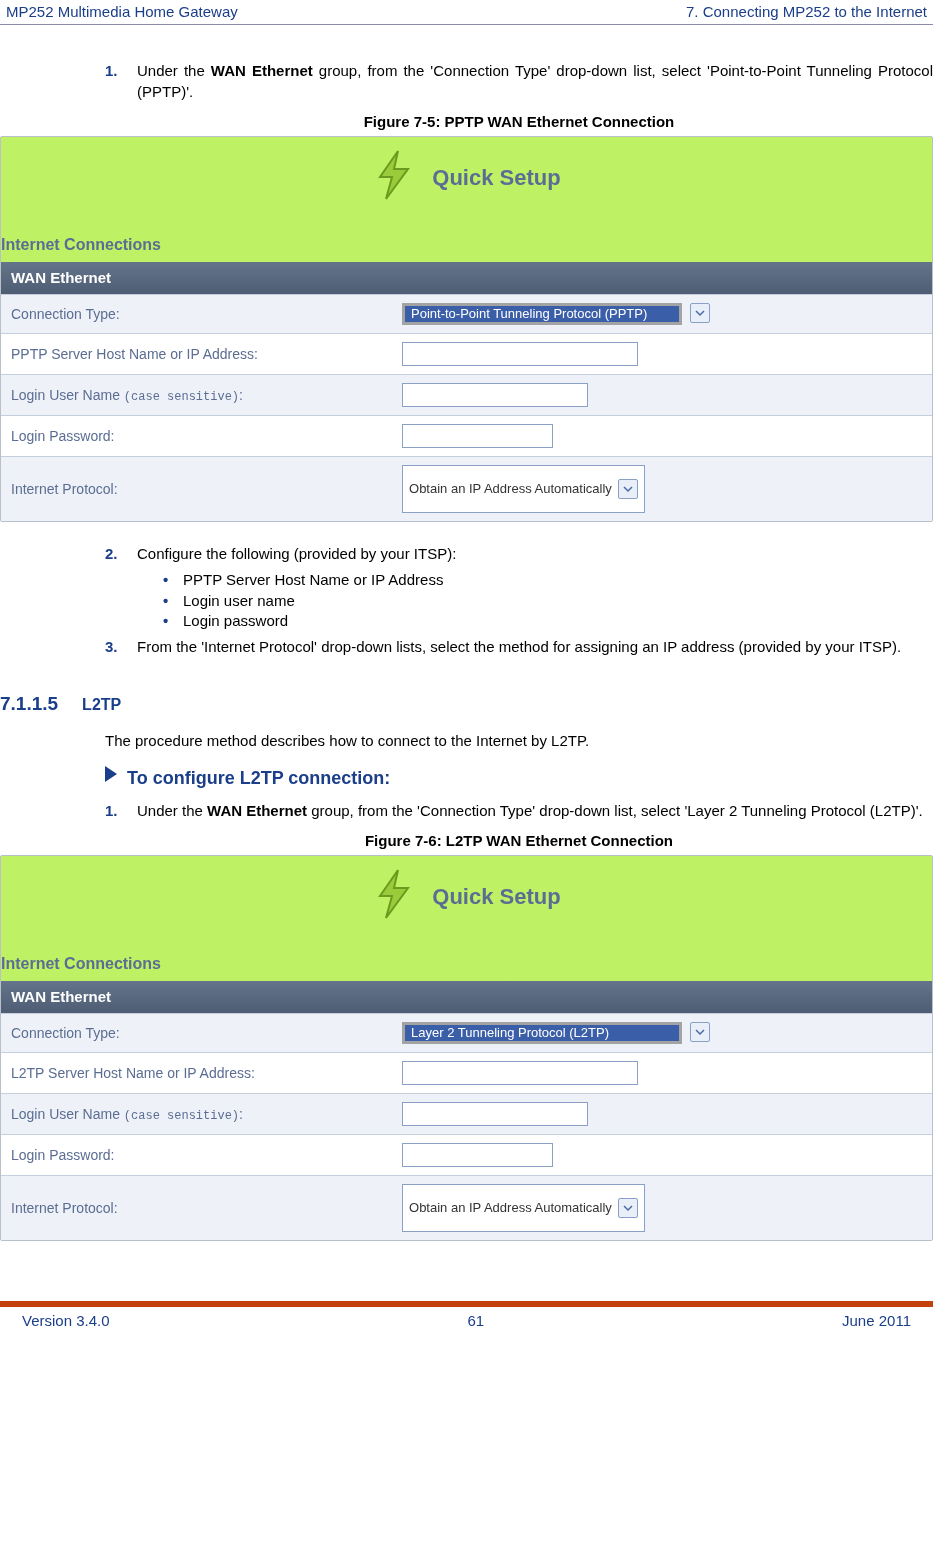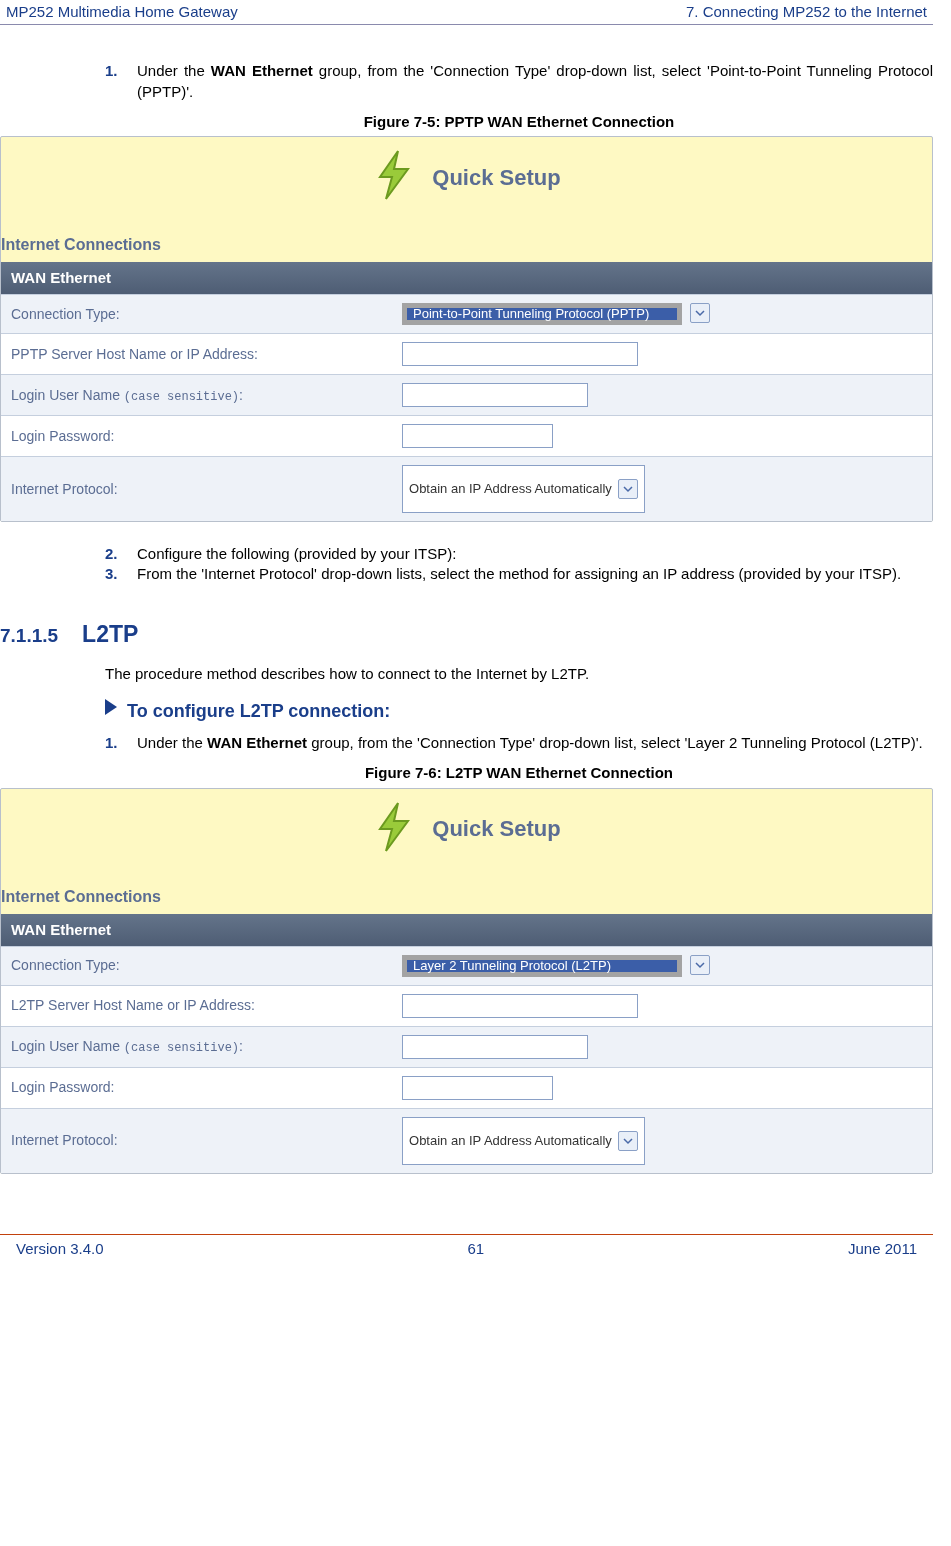--- a/index.html
+++ b/index.html
@@ -43,21 +43,21 @@
   .step-text .bold { font-weight: bold; }
   .fig-caption {
     text-align: center;
     font-weight: bold;
     margin-top: 10px;
   }
   .panel {
     border: 1px solid #b8c0cc;
     border-radius: 2px;
     margin-top: 4px;
-    background:#fef9c3;
+    background:#bef264;
   }
   .panel-header {
     display:flex;
     align-items:center;
     justify-content:center;
     gap:16px;
     padding:12px 0 24px 0;
   }
   .panel-header svg { flex-shrink:0; }
   .panel-title {
@@ -92,21 +92,21 @@
     padding:8px 10px;
     font-size:14px;
     color:#5b6d93;
     font-family: 'Trebuchet MS', Arial, sans-serif;
   }
   table.form td:first-child { width:42%; white-space:nowrap;}
   .case { font-size:12px; font-family:'Courier New',monospace; }
   .select-fake {
     display:inline-flex;
     align-items:center;
-    border:5px solid #a3a3a3;
+    border:3px solid #a3a3a3;
     background:#3b5ea8;
     color:#fff;
     font-size:13px;
     height:22px;
     line-height:22px;
     padding:0 6px;
     width: 280px;
     box-sizing:border-box;
   }
   .select-fake .sep {
@@ -155,43 +155,43 @@
     width:20px;
   }
   .h715-row{
     display:flex;
     align-items:baseline;
     gap:24px;
     margin-top:34px;
     margin-left:-105px;
   }
   .h715-num { color:#1a3e8a; font-weight:bold; font-size:19px; }
-  .h715-title{ color:#1a3e8a; font-weight:bold; font-size:23px; }
+  .h715-title{ color:#1a3e8a; font-weight:bold; font-size:16px; }
   .proc-arrow-row{
     display:flex;
     gap:10px;
   }
   .tri-arrow{
     width:0;height:0;
     border-top:8px solid transparent;
     border-bottom:8px solid transparent;
     border-left:12px solid #1a3e8a;
   }
   .proc-title{
     color:#1a3e8a;
     font-weight:bold;
     font-size:18px;
   }
   .page-footer{
-    border-top:1px solid #c2410c;
+    border-top:6px solid #c2410c;
     display:flex;
     justify-content:space-between;
     color:#1a3e8a;
     font-size:15px;
-    padding:4px 16px;
+    padding:4px 22px;
     margin-top:60px;
   }
 </style>
 </head>
 <body>
 
 <div class="page">
   <div class="page-header">
     <span>MP252 Multimedia Home Gateway</span>
     <span>7. Connecting MP252 to the Internet</span>
@@ -267,20 +267,25 @@
       </table>
   </div>
 
   <div class="content">
 
     <div class="step-block" style="margin-top:22px;">
       <div class="step-row">
         <span class="step-num">2.</span>
         <span class="step-text">Configure the following (provided by your ITSP):</span>
       </div>
+      <ul class="bullets">
+        <li>PPTP Server Host Name or IP Address</li>
+        <li>Login user name</li>
+        <li>Login password</li>
+      </ul>
       <div class="step-row">
         <span class="step-num">3.</span>
         <span class="step-text">From the 'Internet Protocol' drop-down lists, select the method for assigning an IP address (provided by your ITSP).</span>
       </div>
     </div>
 
     <div class="h715-row">
       <span class="h715-num">7.1.1.5</span>
       <span class="h715-title">L2TP</span>
     </div>

